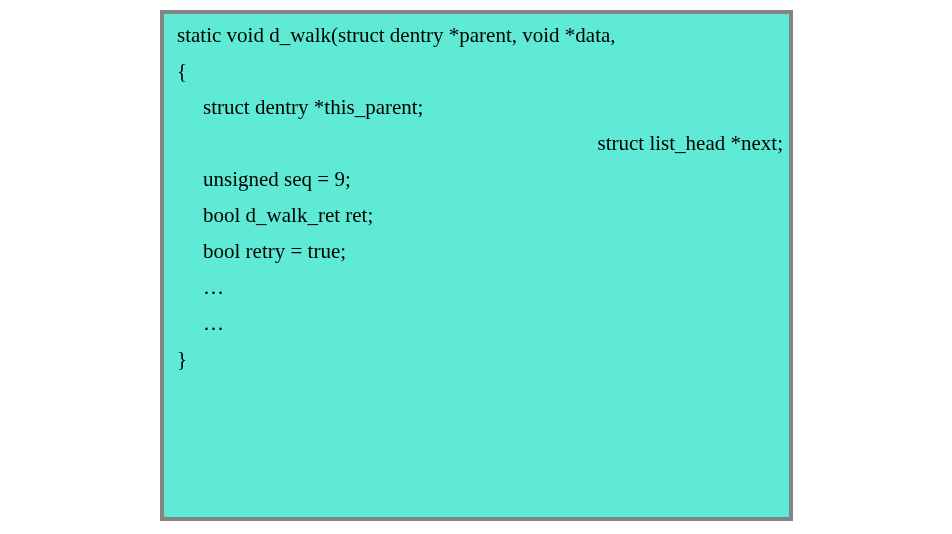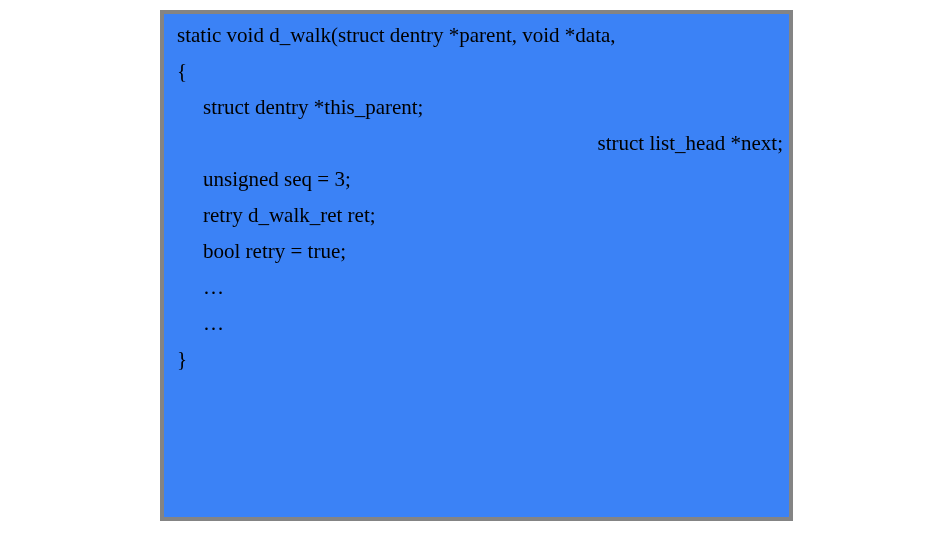--- a/index.html
+++ b/index.html
@@ -40,27 +40,27 @@
   }
   .indent-0 { padding-left: 3px; }
   .indent-1 { padding-left: 29px; }
   .indent-2 { padding-left: 72px; }
   .ellipsis-line { letter-spacing: 4px; }
 </style>
 </head>
 <body>
 
 <div class="canvas">
-  <div class="code-figure" style="border-color: rgb(132, 132, 132); background: #3b82f6;">
+  <div class="code-figure" style="border-color: rgb(132, 132, 132); background: #5eead4;">
     <div class="code-lines">
         <div class="code-line indent-0" style="color: rgb(0, 0, 0);">static void d_walk(struct dentry *parent, void *data,</div>
         <div class="code-line indent-0" style="color: rgb(0, 0, 0);">{</div>
         <div class="code-line indent-1" style="color: rgb(0, 0, 0);">struct dentry *this_parent;</div>
         <div class="code-line indent-1" style="color: rgb(0, 0, 0); text-align: right;">struct list_head *next;</div>
-        <div class="code-line indent-1" style="color: rgb(0, 0, 0);">unsigned seq = 3;</div>
-        <div class="code-line indent-1" style="color: rgb(0, 0, 0);">retry d_walk_ret ret;</div>
+        <div class="code-line indent-1" style="color: rgb(0, 0, 0);">unsigned seq = 9;</div>
+        <div class="code-line indent-1" style="color: rgb(0, 0, 0);">bool d_walk_ret ret;</div>
         <div class="code-line indent-1" style="color: rgb(0, 0, 0);">bool retry = true;</div>
         <div class="code-line indent-1 ellipsis-line" style="color: rgb(0, 0, 0);">…</div>
         <div class="code-line indent-1 ellipsis-line" style="color: rgb(0, 0, 0);">…</div>
         <div class="code-line indent-0" style="color: rgb(0, 0, 0);">}</div>
       </div>
   </div>
 </div>
 
 </body></html>

